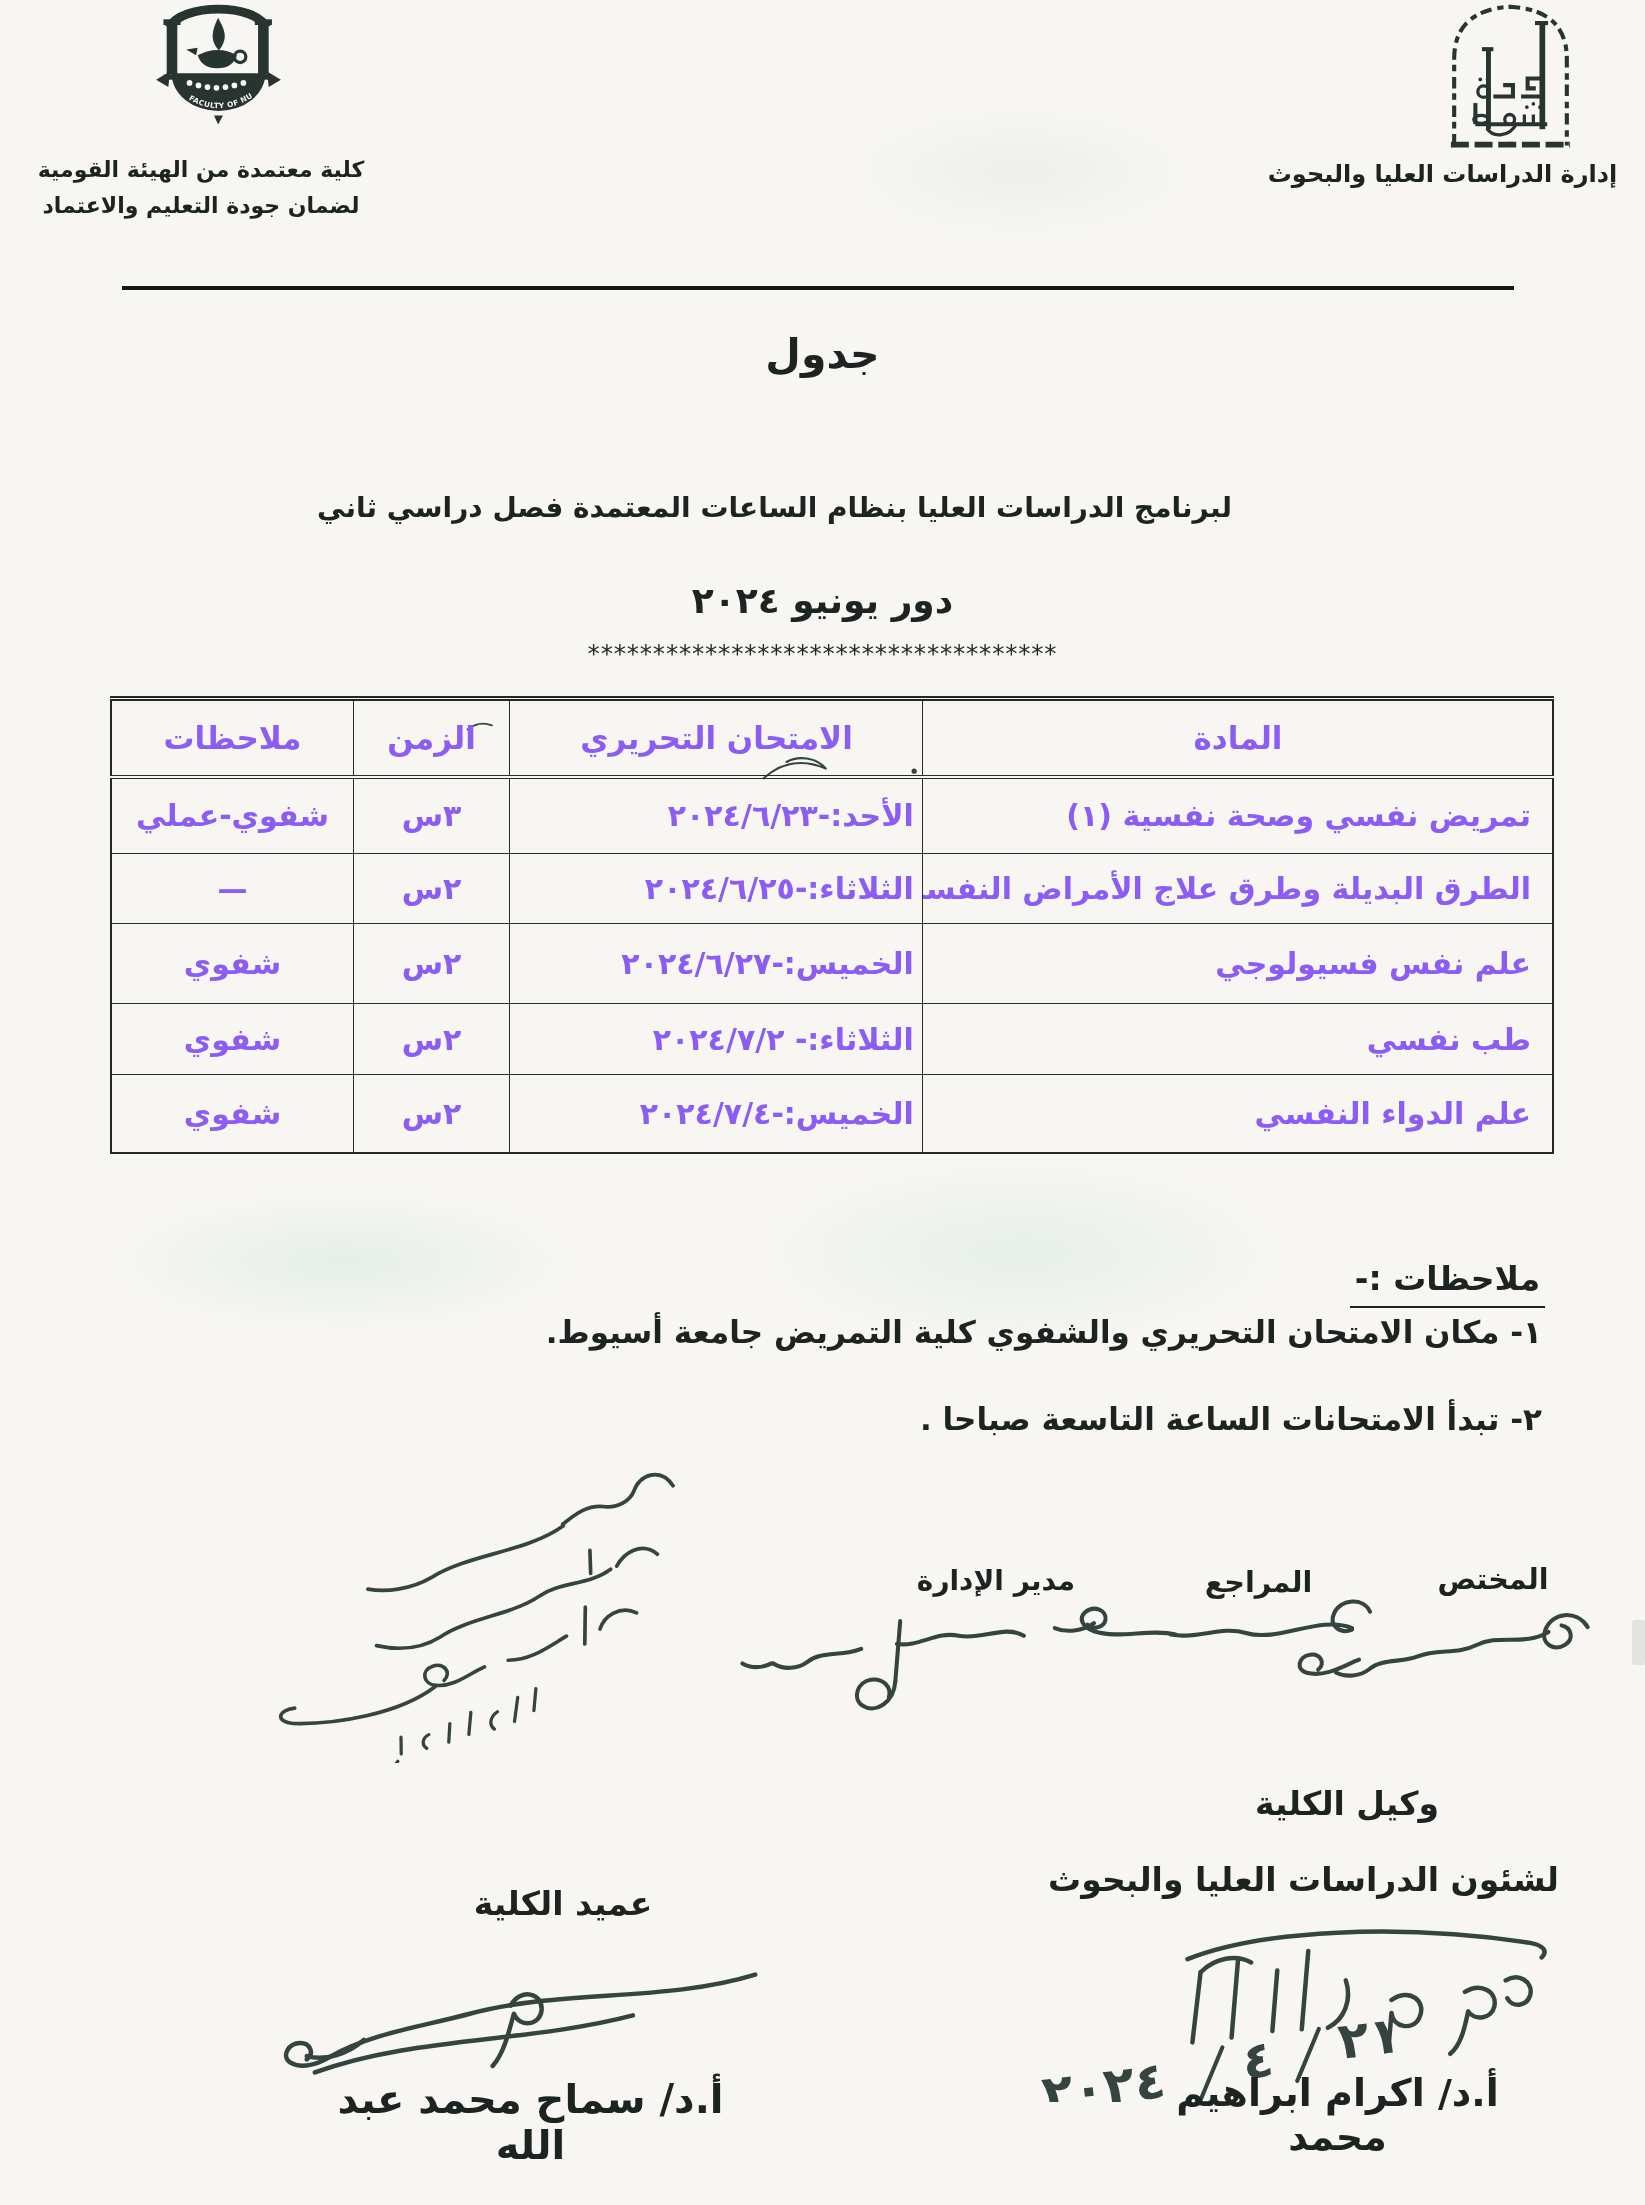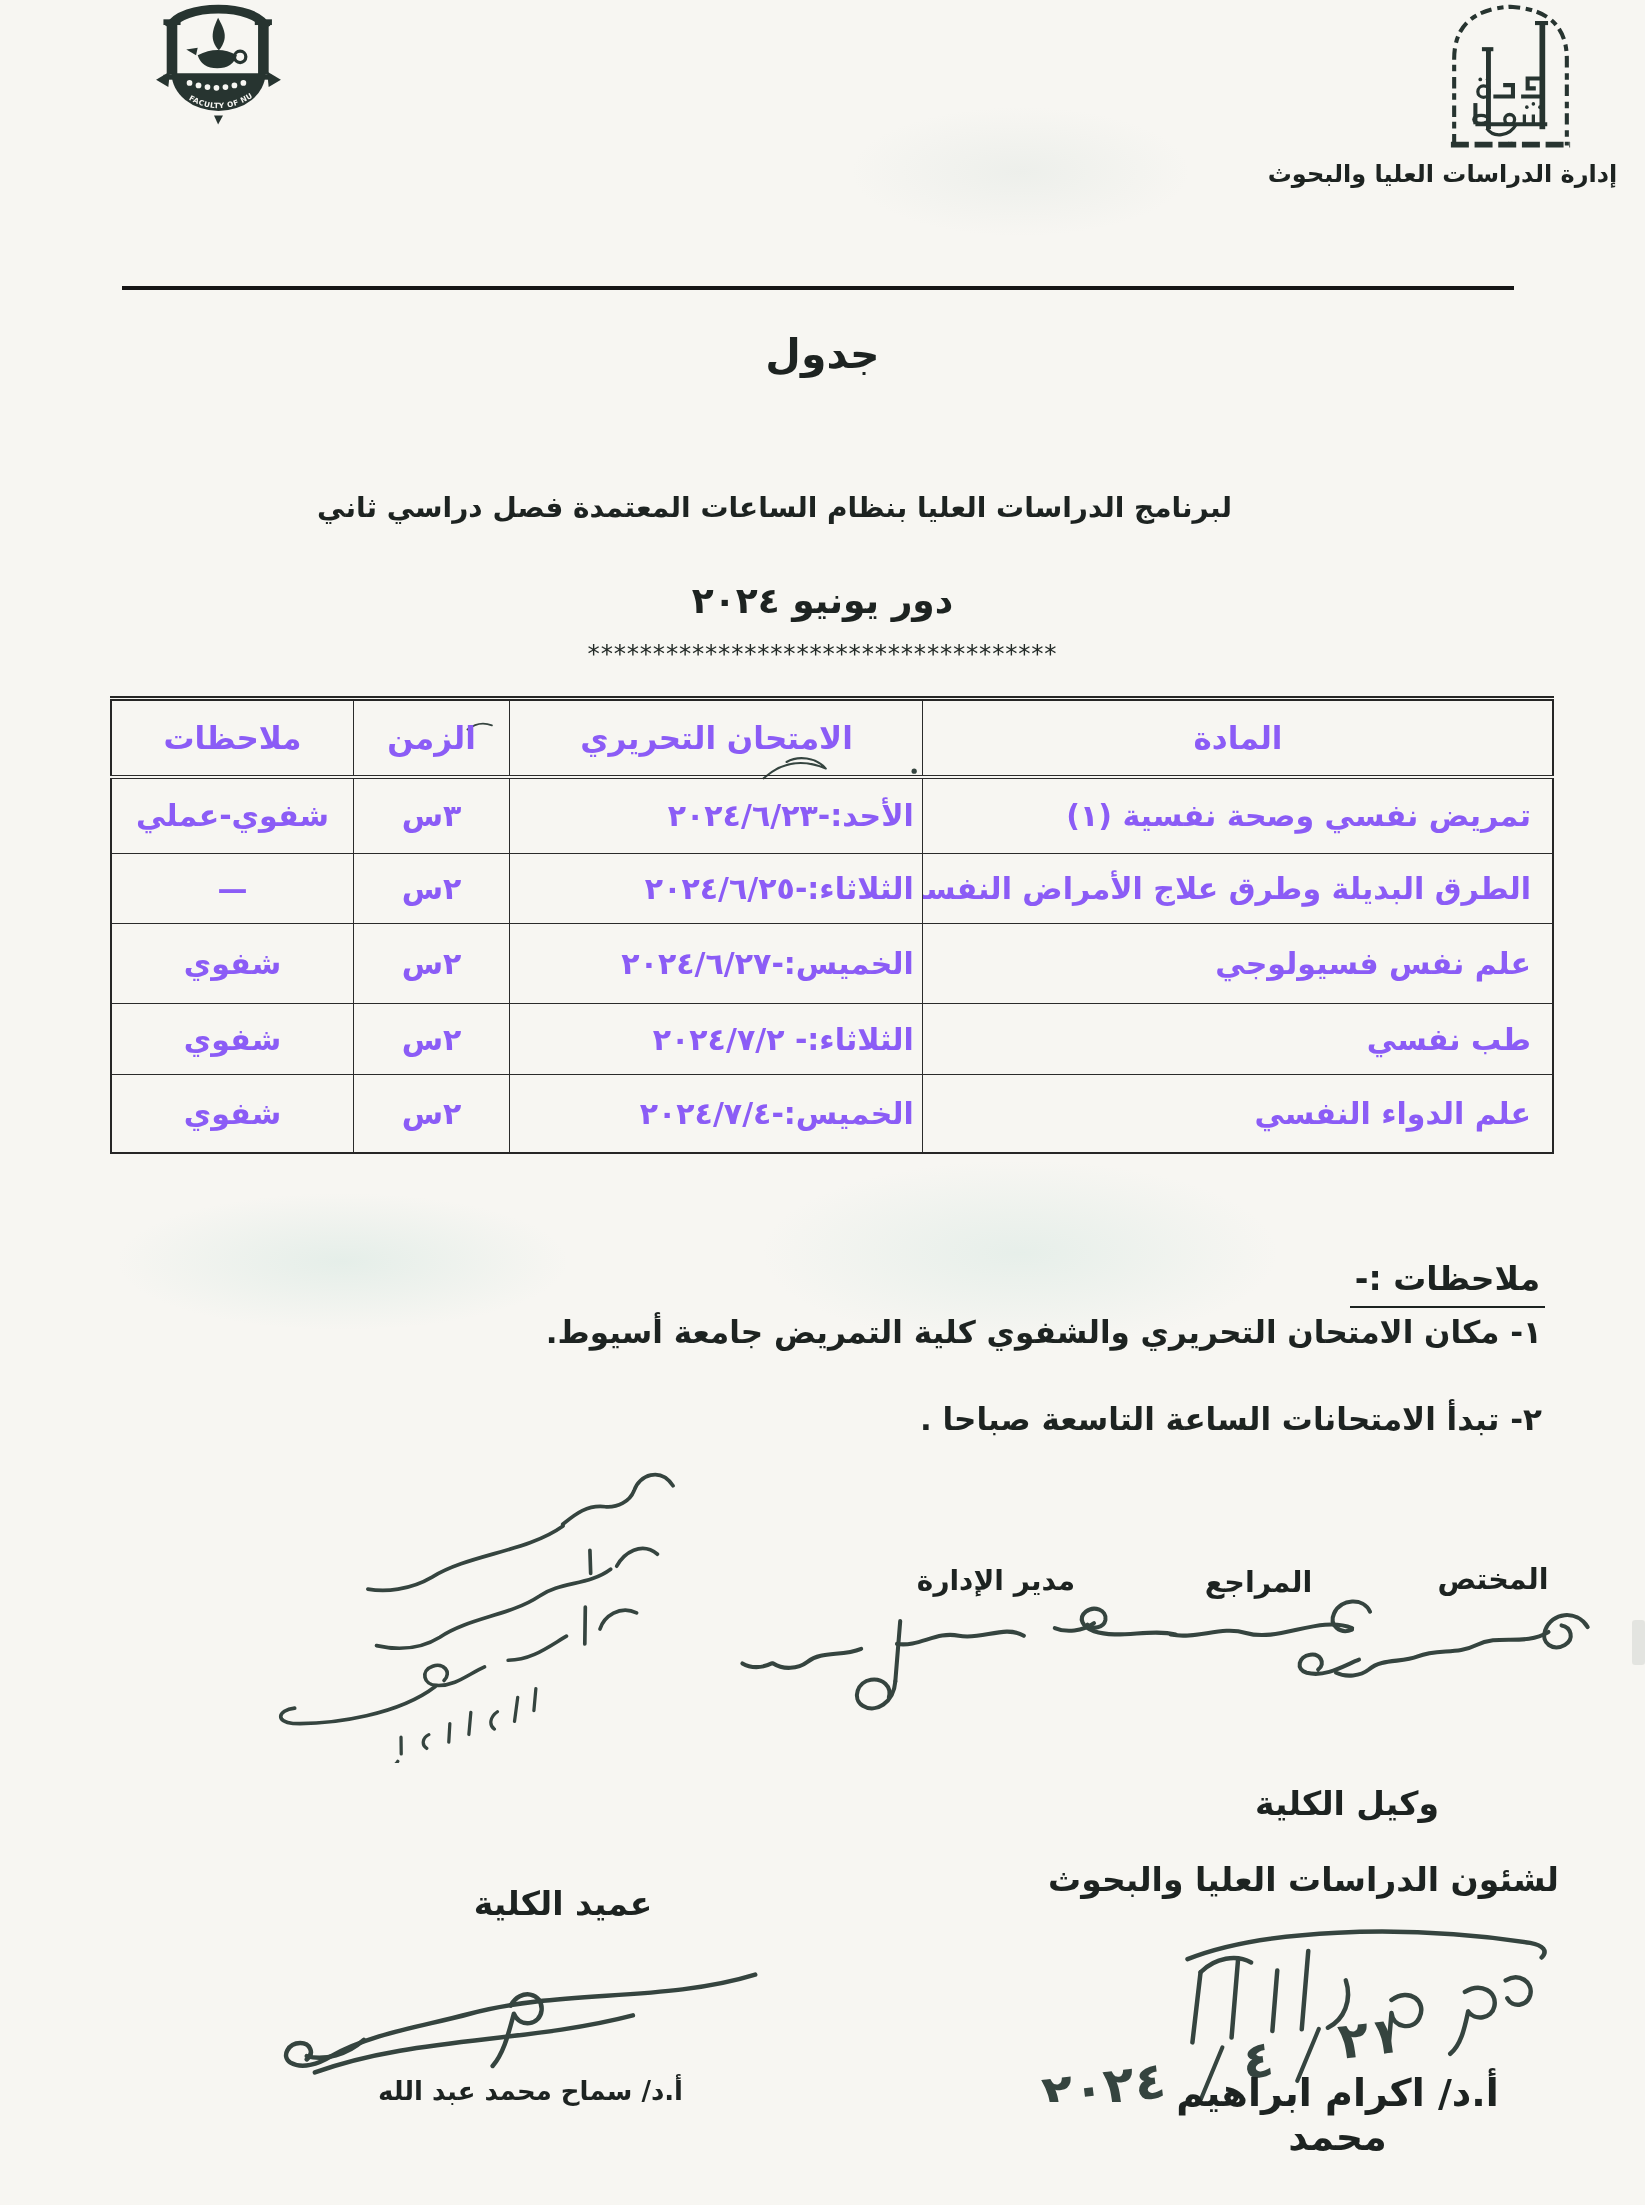--- a/index.html
+++ b/index.html
@@ -41,21 +41,21 @@
   .n-item2{right:103px;top:1401px;font-size:31px;}
   
   .o-spec{left:1418px;top:1562px;width:150px;font-size:28.6px;}
   .o-rev{left:1190px;top:1565px;width:137px;font-size:28.6px;}
   .o-dir{left:893px;top:1564px;width:206px;font-size:28px;}
   
   .vd-1{left:1182px;top:1784px;width:330px;font-size:33px;}
   .vd-2{left:1047px;top:1860px;width:513px;font-size:33px;}
   .vd-name{left:1144px;top:2071px;width:387px;font-size:38px;}
   .dean-1{left:451px;top:1884px;width:224px;font-size:33px;}
-  .dean-name{left:337px;top:2076px;width:387px;font-size:26px;}
+  .dean-name{left:337px;top:2076px;width:387px;font-size:40px;}
   
   .hw{stroke:#35443f;fill:none;stroke-linecap:round;stroke-linejoin:round;}
   .hw-fill{fill:#35443f;stroke:none;}
   .hw-digit{font-family:"DejaVu Sans",sans-serif;fill:#35443f;font-weight:bold;}
   
   .ink{fill:#273430;}
   .ink-s{stroke:#273430;fill:none;}
   
   .blotch{position:absolute;border-radius:50%;pointer-events:none;}
   .smudge{position:absolute;background:#d9dad5;opacity:.65;border-radius:3.3px;}
@@ -92,20 +92,24 @@
     <circle cx="96" cy="103" r="3.5" fill="#f7f6f2"></circle>
       <circle cx="107" cy="101" r="3.5" fill="#f7f6f2"></circle>
     <circle cx="118" cy="98" r="3.5" fill="#f7f6f2"></circle>
     <path id="nb" d="M 44 114 q 43 30 88 0" fill="none"></path>
     <text font-size="9" letter-spacing="0.5" fill="#f7f6f2" font-weight="bold">
       <textPath href="#nb" startOffset="8">FACULTY OF NURSING</textPath>
     </text>
     <path class="ink" d="M 82 138 l 5 11 l 6 -11 z"></path>
   </svg>
 
+  <div class="abs ar b ctr left-caption">
+    <div>كلية معتمدة من الهيئة القومية</div>
+    <div>لضمان جودة التعليم والاعتماد</div>
+  </div>
 
   <svg class="abs" style="left:1446px;top:0;" width="129" height="149" viewBox="0 0 158 182">
     <path class="ink-s" d="M 10 178 L 10 72 Q 10 12 79 8 Q 148 12 148 72 L 148 178" stroke-width="5" stroke-dasharray="14 7 8 6"></path>
     <path class="ink-s" d="M 6 177 L 152 177" stroke-width="7" stroke-dasharray="22 7"></path>
     <path class="ink-s" d="M 52 62 l 0 96" stroke-width="6"></path>
     <path class="ink-s" d="M 58 60 l -14 0" stroke-width="5"></path>
     <path class="ink-s" d="M 118 30 l 0 128" stroke-width="7"></path>
     <path class="ink-s" d="M 125 28 l -16 0" stroke-width="5"></path>
     <path class="ink-s" d="M 92 118 h 26 v -22 h -18 v 12 h 10" stroke-width="5"></path>
     <path class="ink-s" d="M 58 118 h 24 v -14 h -12" stroke-width="5"></path>

